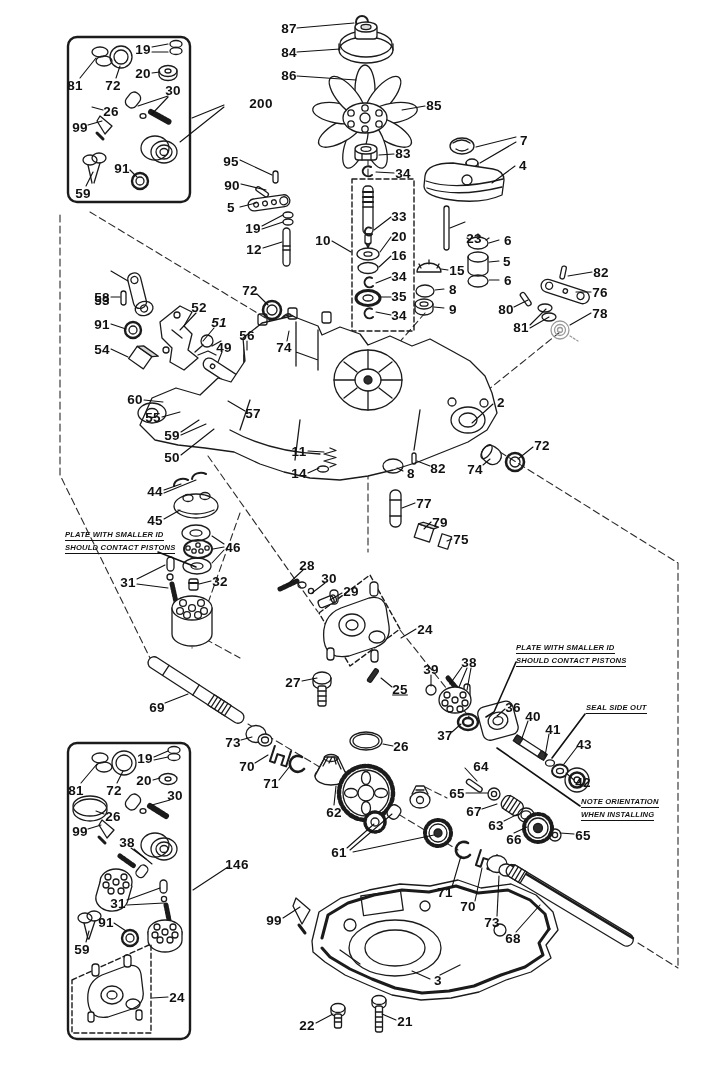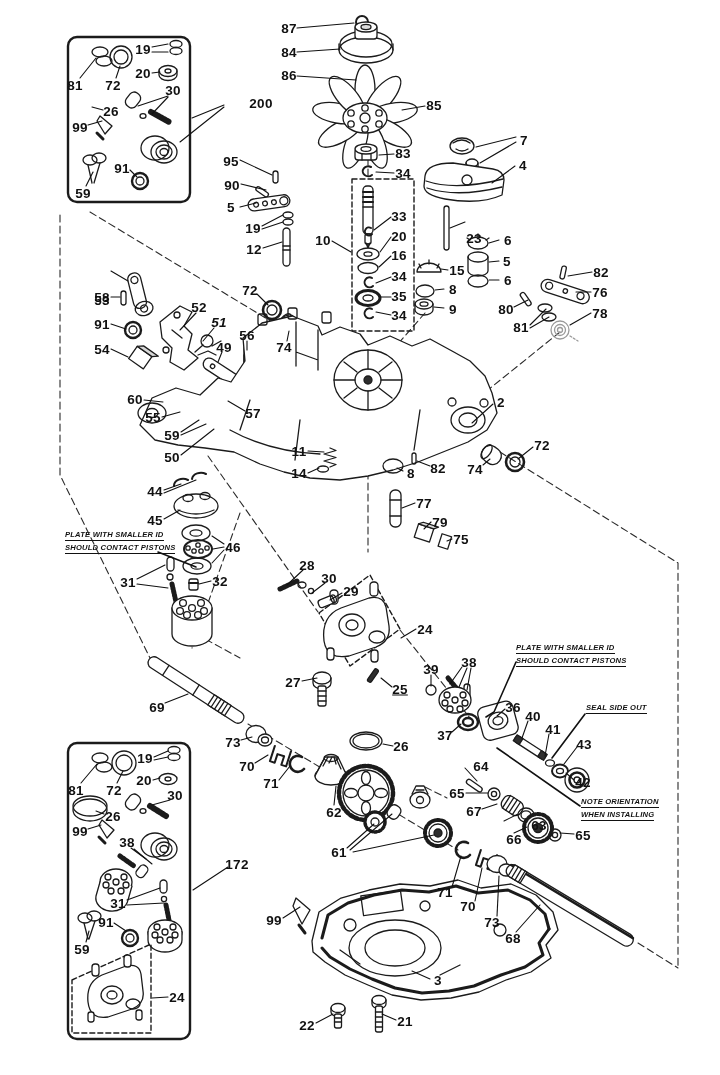--- a/index.html
+++ b/index.html
@@ -859,40 +859,40 @@
       <div class="part-label" style="left: 401px; top: 746px;">26</div>
       <div class="part-label" style="left: 233px; top: 742px;">73</div>
       <div class="part-label" style="left: 247px; top: 766px;">70</div>
       <div class="part-label" style="left: 271px; top: 783px;">71</div>
       <div class="part-label" style="left: 334px; top: 812px;">62</div>
       <div class="part-label" style="left: 339px; top: 852px;">61</div>
       <div class="part-label" style="left: 157px; top: 707px;">69</div>
       <div class="part-label" style="left: 457px; top: 766px; margin-left: 24px;">64</div>
       <div class="part-label" style="left: 457px; top: 793px;">65</div>
       <div class="part-label" style="left: 474px; top: 811px;">67</div>
-      <div class="part-label" style="left: 496px; top: 825px; margin-left: 43px;">63</div>
+      <div class="part-label" style="left: 496px; top: 825px;">63</div>
       <div class="part-label" style="left: 514px; top: 839px;">66</div>
       <div class="part-label" style="left: 583px; top: 835px;">65</div>
       <div class="part-label" style="left: 445px; top: 892px;">71</div>
       <div class="part-label" style="left: 468px; top: 906px;">70</div>
       <div class="part-label" style="left: 492px; top: 922px;">73</div>
       <div class="part-label" style="left: 513px; top: 938px;">68</div>
       <div class="part-label" style="left: 274px; top: 920px;">99</div>
       <div class="part-label" style="left: 438px; top: 980px;">3</div>
       <div class="part-label" style="left: 307px; top: 1025px;">22</div>
       <div class="part-label" style="left: 405px; top: 1021px;">21</div>
       <div class="part-label" style="left: 145px; top: 758px;">19</div>
       <div class="part-label" style="left: 76px; top: 790px;">81</div>
       <div class="part-label" style="left: 114px; top: 790px;">72</div>
       <div class="part-label" style="left: 144px; top: 780px;">20</div>
       <div class="part-label" style="left: 113px; top: 816px;">26</div>
       <div class="part-label" style="left: 175px; top: 795px;">30</div>
       <div class="part-label" style="left: 80px; top: 831px;">99</div>
       <div class="part-label" style="left: 127px; top: 842px;">38</div>
-      <div class="part-label" style="left: 237px; top: 864px;">172</div>
+      <div class="part-label" style="left: 237px; top: 864px;">146</div>
       <div class="part-label" style="left: 118px; top: 903px;">31</div>
       <div class="part-label" style="left: 106px; top: 922px;">91</div>
       <div class="part-label" style="left: 82px; top: 949px;">59</div>
       <div class="part-label" style="left: 177px; top: 997px;">24</div>
     </div>
 <div id="annotations-layer">
       <div class="annotation" style="left: 65px; top: 530px;">
         <span class="ann-line">PLATE WITH SMALLER ID</span>
         <span class="ann-line">SHOULD CONTACT PISTONS</span>
       </div>

